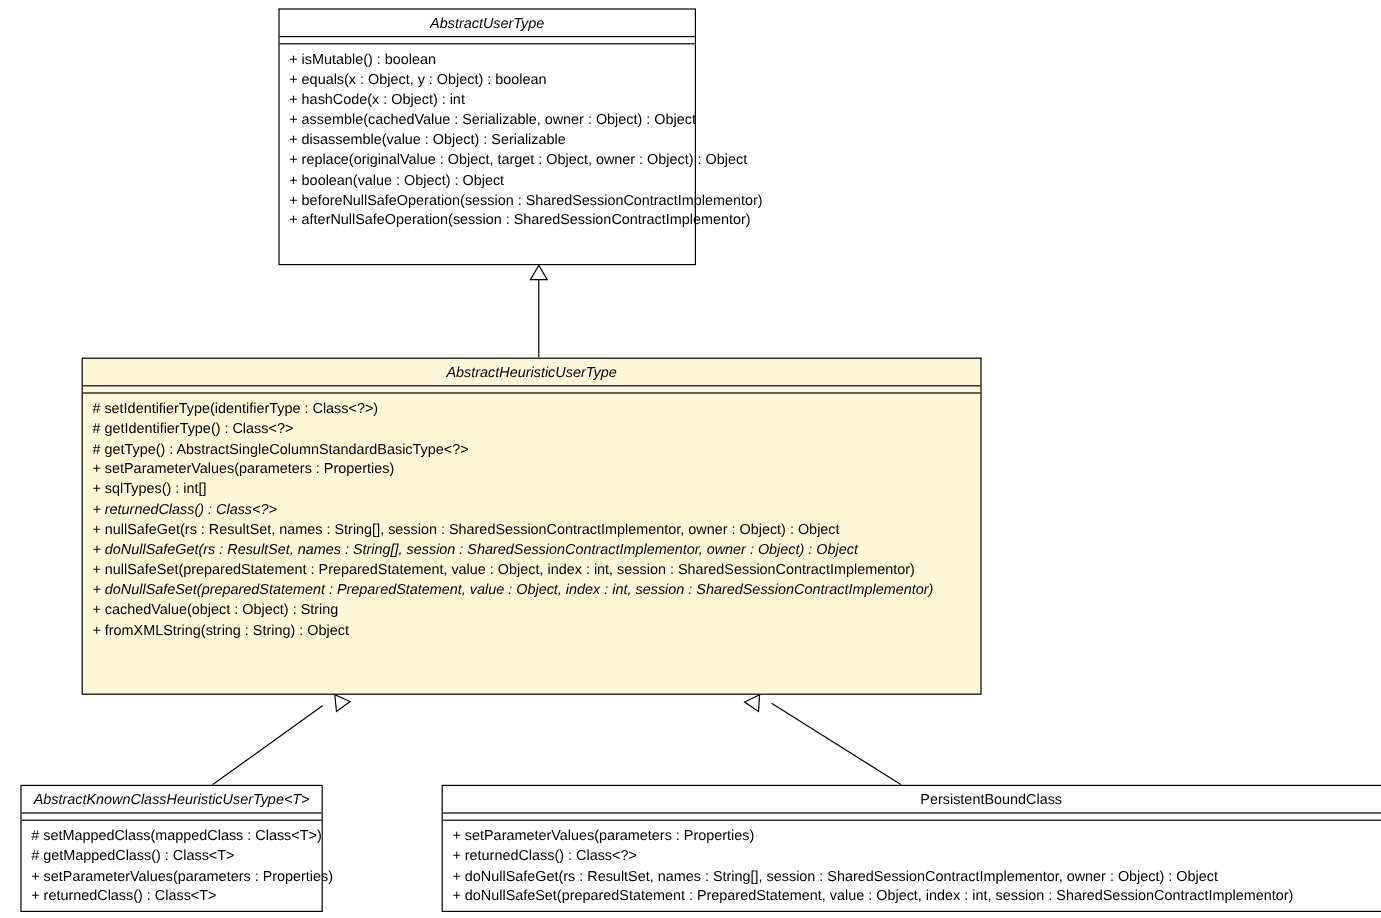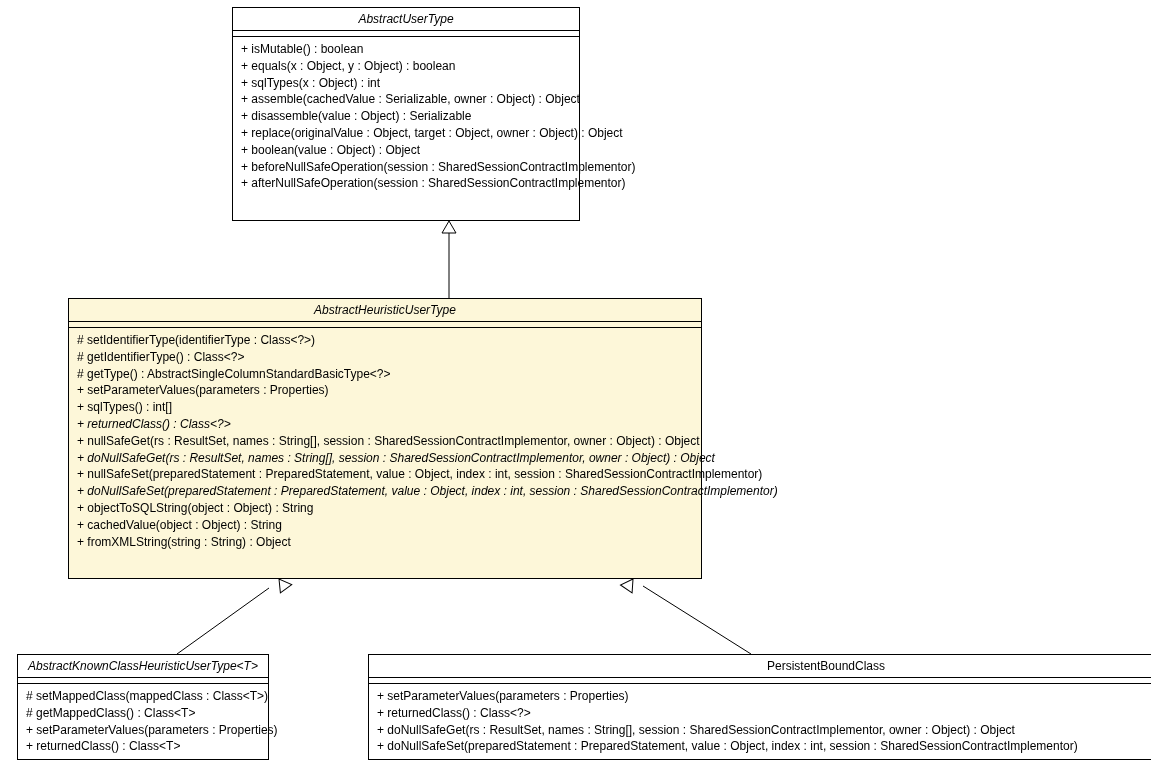--- a/index.html
+++ b/index.html
@@ -63,44 +63,43 @@
     </g>
 </svg>
 
 <div id="diagram">
     <div class="uml-class" style="left: 232px; top: 7px; width: 348px; min-height: 214px;">
       <div class="uml-title">AbstractUserType</div>
       <div class="uml-attrs"></div>
       <div class="uml-methods">
         <div class="uml-method">+ isMutable() : boolean</div>
         <div class="uml-method">+ equals(x : Object, y : Object) : boolean</div>
-        <div class="uml-method">+ sqlTypes(x : Object) : int</div>
+        <div class="uml-method">+ hashCode(x : Object) : int</div>
         <div class="uml-method">+ assemble(cachedValue : Serializable, owner : Object) : Object</div>
         <div class="uml-method">+ disassemble(value : Object) : Serializable</div>
         <div class="uml-method">+ replace(originalValue : Object, target : Object, owner : Object) : Object</div>
         <div class="uml-method">+ boolean(value : Object) : Object</div>
         <div class="uml-method">+ beforeNullSafeOperation(session : SharedSessionContractImplementor)</div>
         <div class="uml-method">+ afterNullSafeOperation(session : SharedSessionContractImplementor)</div>
       </div>
     </div>
-    <div class="uml-class highlighted" style="left: 68px; top: 298px; width: 634px; min-height: 281px;">
+    <div class="uml-class highlighted" style="left: 68px; top: 298px; width: 750px; min-height: 281px;">
       <div class="uml-title">AbstractHeuristicUserType</div>
       <div class="uml-attrs"></div>
       <div class="uml-methods">
         <div class="uml-method"># setIdentifierType(identifierType : Class&lt;?&gt;)</div>
         <div class="uml-method"># getIdentifierType() : Class&lt;?&gt;</div>
         <div class="uml-method"># getType() : AbstractSingleColumnStandardBasicType&lt;?&gt;</div>
         <div class="uml-method">+ setParameterValues(parameters : Properties)</div>
         <div class="uml-method">+ sqlTypes() : int[]</div>
         <div class="uml-method ital">+ returnedClass() : Class&lt;?&gt;</div>
         <div class="uml-method">+ nullSafeGet(rs : ResultSet, names : String[], session : SharedSessionContractImplementor, owner : Object) : Object</div>
         <div class="uml-method ital">+ doNullSafeGet(rs : ResultSet, names : String[], session : SharedSessionContractImplementor, owner : Object) : Object</div>
         <div class="uml-method">+ nullSafeSet(preparedStatement : PreparedStatement, value : Object, index : int, session : SharedSessionContractImplementor)</div>
         <div class="uml-method ital">+ doNullSafeSet(preparedStatement : PreparedStatement, value : Object, index : int, session : SharedSessionContractImplementor)</div>
-        <div class="uml-method">+ objectToSQLString(object : Object) : String</div>
         <div class="uml-method">+ cachedValue(object : Object) : String</div>
         <div class="uml-method">+ fromXMLString(string : String) : Object</div>
       </div>
     </div>
     <div class="uml-class" style="left: 17px; top: 654px; width: 252px; min-height: 104px;">
       <div class="uml-title">AbstractKnownClassHeuristicUserType&lt;T&gt;</div>
       <div class="uml-attrs"></div>
       <div class="uml-methods">
         <div class="uml-method"># setMappedClass(mappedClass : Class&lt;T&gt;)</div>
         <div class="uml-method"># getMappedClass() : Class&lt;T&gt;</div>

